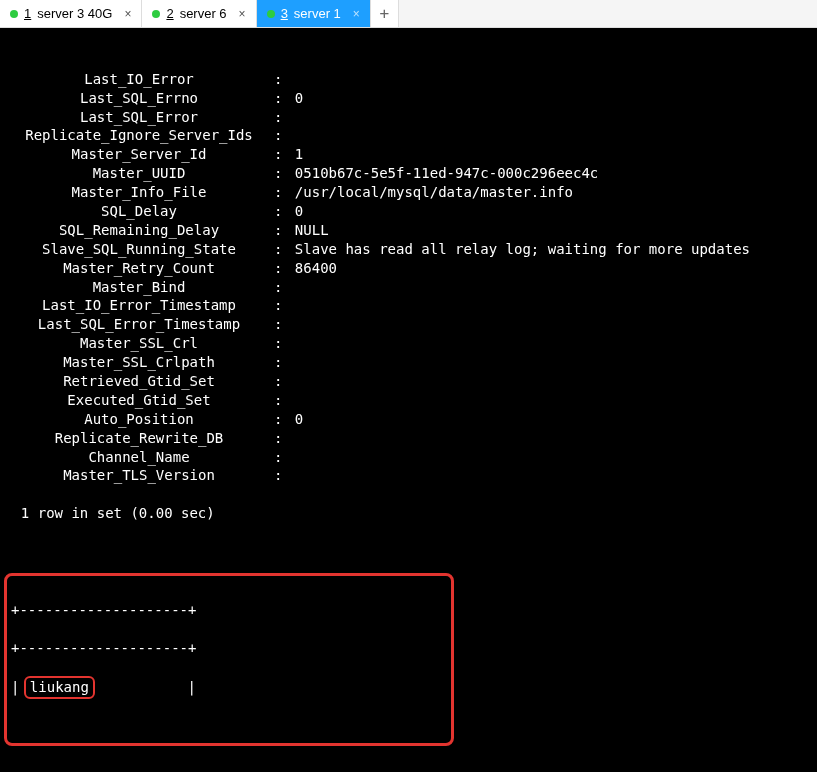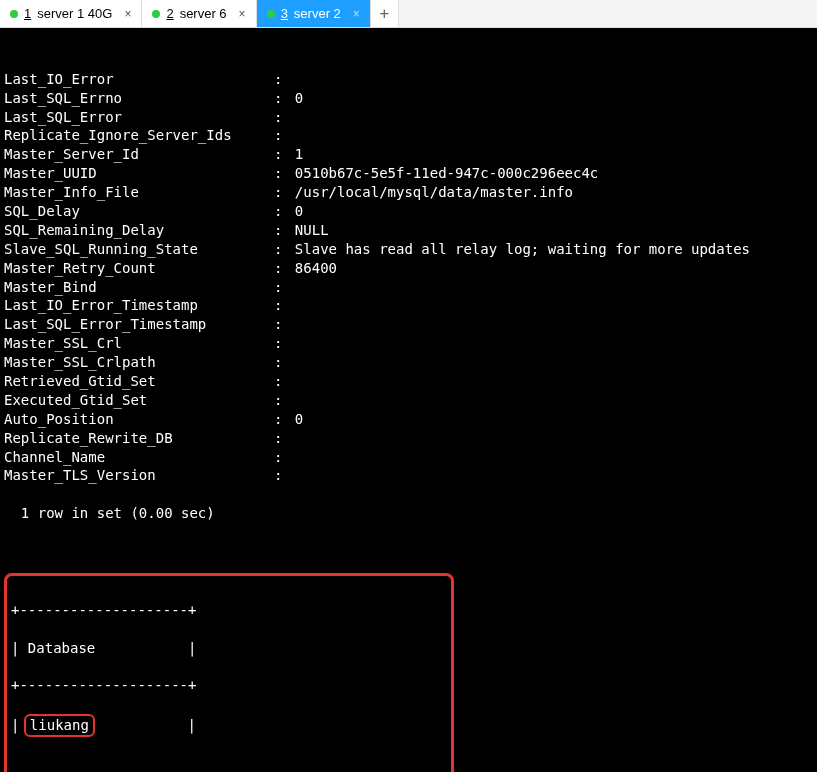--- a/index.html
+++ b/index.html
@@ -65,21 +65,21 @@
       white-space: pre;
       position: relative;
       min-height: 744px;
     }
     .status-line {
       display: block;
     }
     .status-key {
       display: inline-block;
       width: 270px;
-      text-align: left;
+      text-align: center;
     }
     .status-sep::after { content: ":"; }
     .status-val { padding-left: 4px; }
     .row-summary { margin-top: 0; }
     .red-box-outer {
       border: 3px solid #e3342f;
       border-radius: 8px;
       margin-top: 12px;
       padding: 6px 4px 6px 4px;
       width: 450px;
@@ -94,44 +94,43 @@
     }
   </style>
 </head>
 <body>
 
 <div class="tab-bar">
 
 <div class="tab">
       <span class="dot green"></span>
       <span class="num">1</span>
-      <span> server 1 40G</span>
+      <span> server 3 40G</span>
       <span class="close">×</span>
     </div>
     <div class="tab">
       <span class="dot green"></span>
       <span class="num">2</span>
       <span> server 6</span>
       <span class="close">×</span>
     </div>
     <div class="tab active">
       <span class="dot green"></span>
       <span class="num">3</span>
-      <span> server 2</span>
+      <span> server 1</span>
       <span class="close">×</span>
     </div>
     <div class="add-tab">+</div>
   </div>
 
 <div class="terminal">
   <div id="status-block"><span class="status-line"><span class="status-key">Last_IO_Error</span><span class="status-sep"></span><span class="status-val"></span></span><span class="status-line"><span class="status-key">Last_SQL_Errno</span><span class="status-sep"></span><span class="status-val"> 0</span></span><span class="status-line"><span class="status-key">Last_SQL_Error</span><span class="status-sep"></span><span class="status-val"></span></span><span class="status-line"><span class="status-key">Replicate_Ignore_Server_Ids</span><span class="status-sep"></span><span class="status-val"></span></span><span class="status-line"><span class="status-key">Master_Server_Id</span><span class="status-sep"></span><span class="status-val"> 1</span></span><span class="status-line"><span class="status-key">Master_UUID</span><span class="status-sep"></span><span class="status-val"> 0510b67c-5e5f-11ed-947c-000c296eec4c</span></span><span class="status-line"><span class="status-key">Master_Info_File</span><span class="status-sep"></span><span class="status-val"> /usr/local/mysql/data/master.info</span></span><span class="status-line"><span class="status-key">SQL_Delay</span><span class="status-sep"></span><span class="status-val"> 0</span></span><span class="status-line"><span class="status-key">SQL_Remaining_Delay</span><span class="status-sep"></span><span class="status-val"> NULL</span></span><span class="status-line"><span class="status-key">Slave_SQL_Running_State</span><span class="status-sep"></span><span class="status-val"> Slave has read all relay log; waiting for more updates</span></span><span class="status-line"><span class="status-key">Master_Retry_Count</span><span class="status-sep"></span><span class="status-val"> 86400</span></span><span class="status-line"><span class="status-key">Master_Bind</span><span class="status-sep"></span><span class="status-val"></span></span><span class="status-line"><span class="status-key">Last_IO_Error_Timestamp</span><span class="status-sep"></span><span class="status-val"></span></span><span class="status-line"><span class="status-key">Last_SQL_Error_Timestamp</span><span class="status-sep"></span><span class="status-val"></span></span><span class="status-line"><span class="status-key">Master_SSL_Crl</span><span class="status-sep"></span><span class="status-val"></span></span><span class="status-line"><span class="status-key">Master_SSL_Crlpath</span><span class="status-sep"></span><span class="status-val"></span></span><span class="status-line"><span class="status-key">Retrieved_Gtid_Set</span><span class="status-sep"></span><span class="status-val"></span></span><span class="status-line"><span class="status-key">Executed_Gtid_Set</span><span class="status-sep"></span><span class="status-val"></span></span><span class="status-line"><span class="status-key">Auto_Position</span><span class="status-sep"></span><span class="status-val"> 0</span></span><span class="status-line"><span class="status-key">Replicate_Rewrite_DB</span><span class="status-sep"></span><span class="status-val"></span></span><span class="status-line"><span class="status-key">Channel_Name</span><span class="status-sep"></span><span class="status-val"></span></span><span class="status-line"><span class="status-key">Master_TLS_Version</span><span class="status-sep"></span><span class="status-val"></span></span></div>
   <span class="row-summary">1 row in set (0.00 sec)</span>
 
   <div class="red-box-outer">
 <span class="db-list-line">+--------------------+</span>
-<span class="db-list-line">| Database           |</span>
 <span class="db-list-line">+--------------------+</span>
 <div id="db-rows"><span class="db-list-line">| <span class="highlight-box">liukang</span>           |</span></div>
 
 </div>
 
   
 </div>
 
 </body></html>

